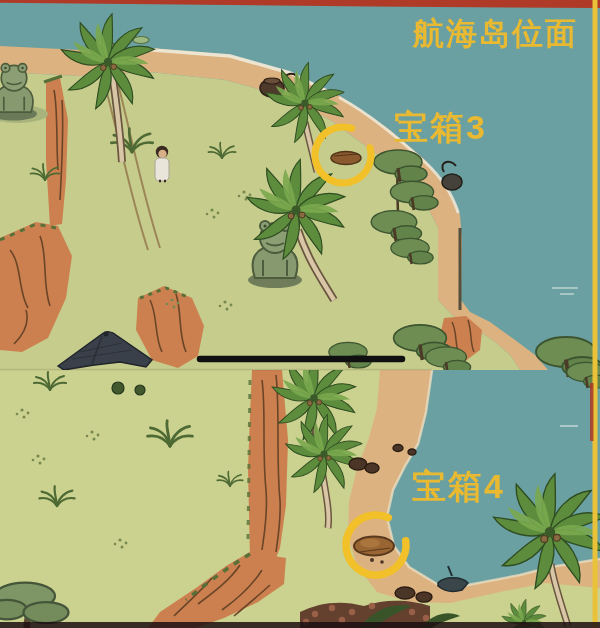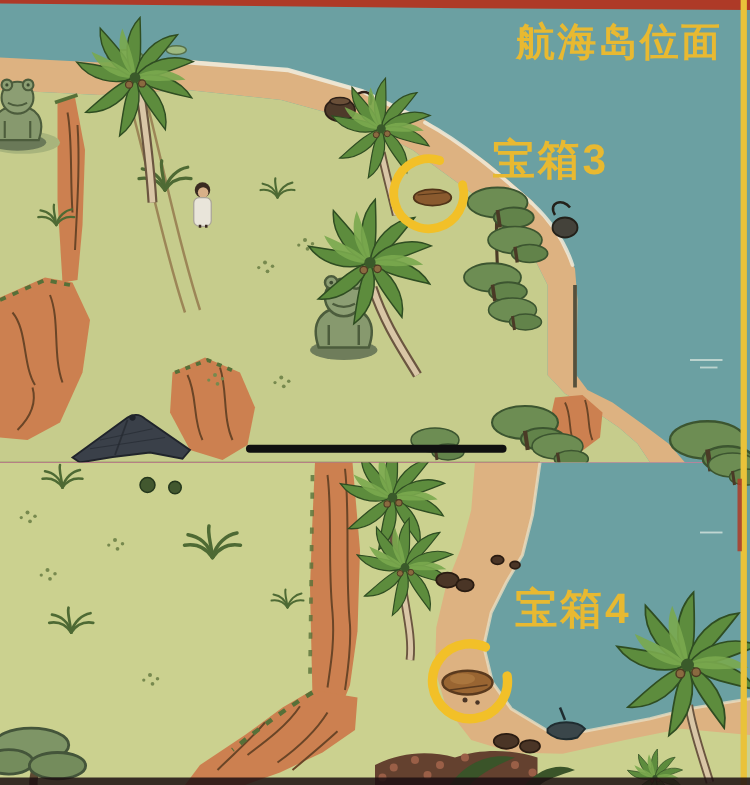--- a/index.html
+++ b/index.html
@@ -1,16 +1,16 @@
 <!DOCTYPE html>
 <html><head>
 <meta charset="utf-8">
 <style>
   html,body{margin:0;padding:0;background:#555;}
-  .stage{position:relative;width:600px;height:628px;overflow:hidden;background:#ec4899;}
+  .stage{position:relative;width:600px;height:628px;overflow:hidden;background:#4d7c0f;}
   .stage svg{position:absolute;left:0;top:0;display:block;}
   text{font-family:"Liberation Sans","DejaVu Sans",sans-serif;font-weight:bold;}
   .title-text{font-size:31px;letter-spacing:2px;}
   .marker-text{font-size:34px;letter-spacing:2px;}
 </style>
 </head>
 <body>
 
 <div class="stage">
 <svg width="600" height="628" viewBox="0 0 600 628">

